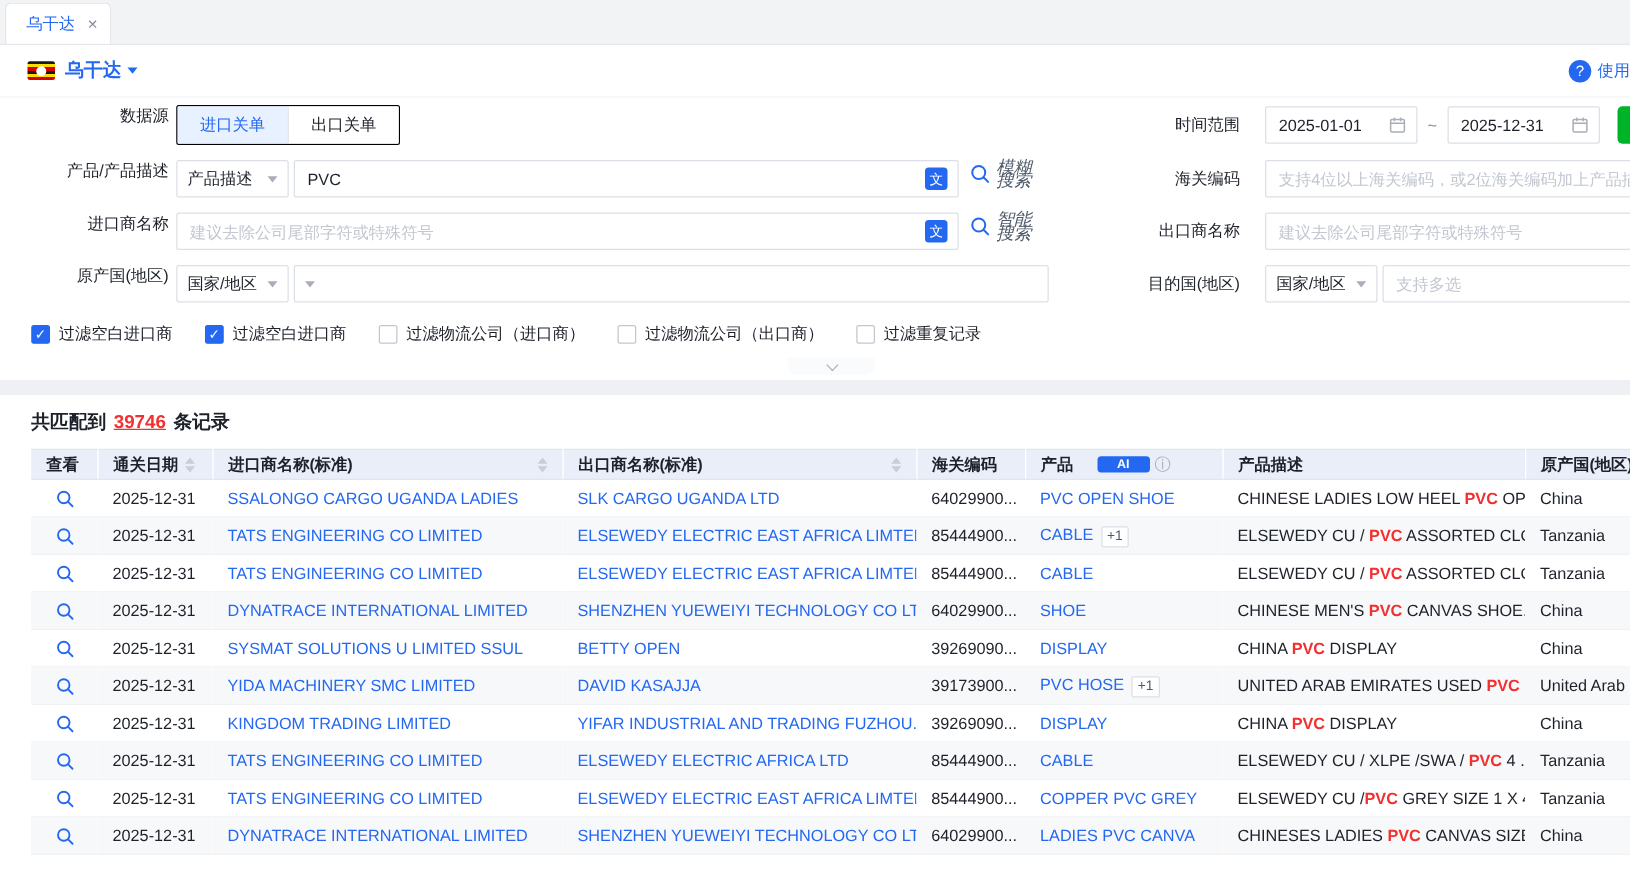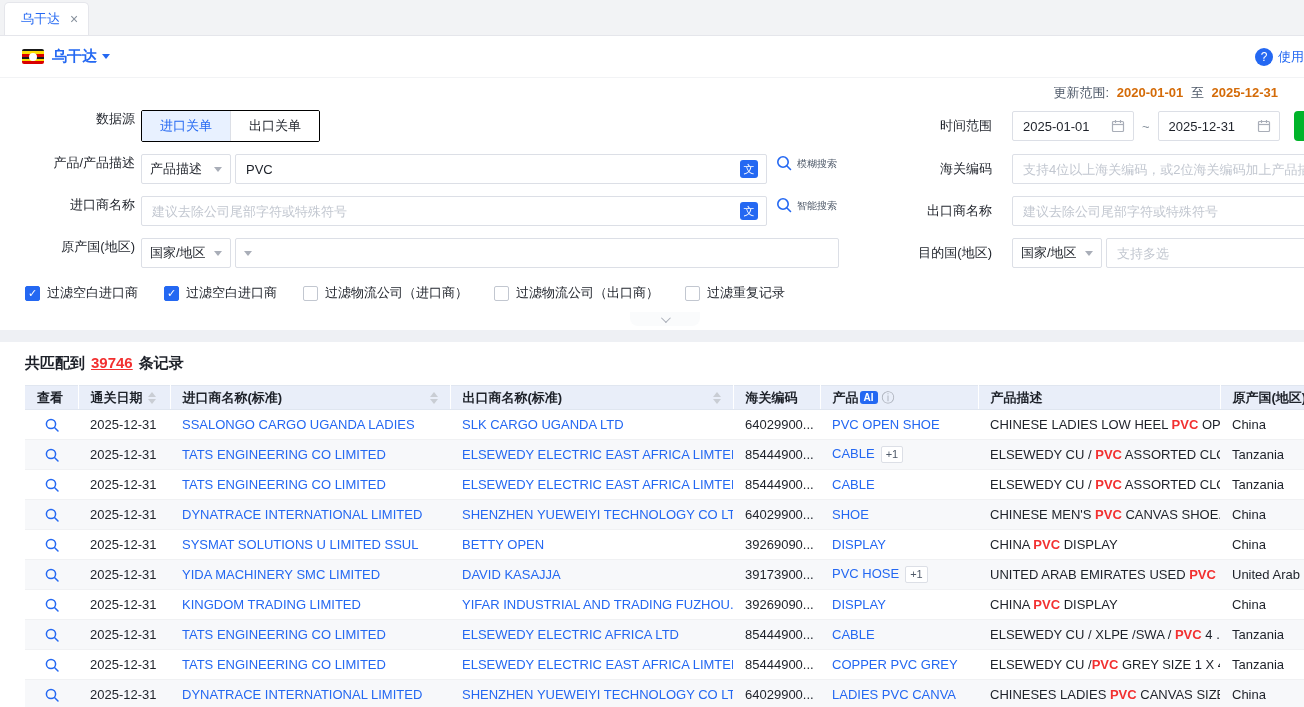--- a/index.html
+++ b/index.html
@@ -39,21 +39,21 @@
   .select { height:30px; border:1px solid #dcdfe6; border-radius:2px; background:#fff; display:flex; align-items:center; gap:8px; padding:0 8px; flex:none; min-width:90px; justify-content:space-between; cursor:pointer; }
   .f-input { height:30px; border:1px solid #dcdfe6; border-radius:2px; background:#fff; display:flex; align-items:center; padding:0 8px; gap:6px; }
   .f-input input { border:none; outline:none; flex:1; min-width:0; font-family:inherit; font-size:13px; color:#1d2129; background:transparent; }
   .f-input input::placeholder { color:#c2c7d0; }
   .w-product { width:532px; margin-left:4px; }
   .w-importer { width:626px; }
   .w-origin { width:604px; margin-left:4px; }
   .grow { flex:1; min-width:0; }
   .trans-icon { width:18px; height:18px; flex:none; background:#2468f2; border-radius:3px; color:#fff; font-size:11px; display:flex; align-items:center; justify-content:center; cursor:pointer; }
   .search-mode { display:flex; align-items:center; gap:4px; margin-left:8px; cursor:pointer; flex:none; }
-  .mode-text { display:flex; flex-direction:row; font-size:10px; line-height:11px; color:#4e5969; }
+  .mode-text { display:flex; flex-direction:column; font-size:14px; line-height:11px; color:#4e5969;font-style:italic; }
   .date-box { width:122px; }
   .date-sep { margin:0 8px; color:#86909c; }
   .green-btn { width:46px; height:30px; flex:none; background:#00b42a; border:none; border-radius:4px; margin-left:14px; cursor:pointer; }
   .cb-row { display:flex; align-items:center; margin:16px 0 10px 0; gap:26px; }
   .cb { display:flex; align-items:center; gap:7px; cursor:pointer; }
   .cb-box { width:15px; height:15px; border:1px solid #c2c7d0; border-radius:2px; background:#fff; display:flex; align-items:center; justify-content:center; font-size:11px; color:#fff; }
   .cb-box.checked { background:#2468f2; border-color:#2468f2; }
   .collapse-bar { display:flex; justify-content:center; padding-bottom:4px; }
   .collapse-btn { width:70px; height:14px; display:flex; align-items:center; justify-content:center; cursor:pointer; background:#fafbfc; border-radius:0 0 8px 8px; }
   .collapse-btn i { width:7px; height:7px; border-right:1.5px solid #a9aeb8; border-bottom:1.5px solid #a9aeb8; transform:rotate(45deg) translateY(-2px); }
@@ -64,21 +64,21 @@
   .summary .count { color:#f23030; margin:0 6px;text-decoration:underline; }
   .table-wrap { width:1335px; }
   table { border-collapse:collapse; table-layout:fixed; width:1335px; font-size:13px; }
   th { background:#e9eef9; height:24px; padding:0 12px; text-align:left; font-weight:bold; color:#1d2129; border-top:1px solid #e0e6f0; border-bottom:1px solid #e0e6f0; border-right:1px solid #fff; }
   .th-inner { display:flex; align-items:center; }
   th:nth-child(3) .sort, th:nth-child(4) .sort { margin-left:auto; }
   .sort { display:inline-flex; flex-direction:column; margin-left:5px; gap:2px; cursor:pointer; }
   .sort i { display:block; width:0; height:0; border-left:4px solid transparent; border-right:4px solid transparent; }
   .sort .cu { border-bottom:5px solid #c9cdd4; }
   .sort .cd { border-top:5px solid #c9cdd4; }
-  .ai-badge { background:#2468f2; color:#fff; font-size:10px; font-weight:bold; border-radius:3px; padding:1px 4px; margin-left:1px; }
+  .ai-badge { background:#2468f2; color:#fff; font-size:10px; font-weight:bold; border-radius:3px; padding:1px 16px; margin-left:19px; }
   .info-icon { color:#a9aeb8; margin-left:4px; font-weight:normal; cursor:pointer; }
   td { height:30px; padding:0 12px; border-bottom:1px solid #f0f1f3; white-space:nowrap; overflow:hidden; }
   tbody tr:nth-child(even) td { background:#f7f8fa; }
   td a { color:#2468f2; text-decoration:none; cursor:pointer; }
   .c-view { text-align:center; padding:0; }
   .view-btn { display:inline-flex; align-items:center; justify-content:center; cursor:pointer; vertical-align:middle; }
   .plus-badge { display:inline-block; margin-left:6px; padding:0 4px; border:1px solid #dcdfe6; border-radius:2px; font-size:11px; line-height:15px; color:#4e5969; background:#fff; cursor:pointer; }
   .hl { color:#f23030; font-weight:bold; }
   svg { display:block; }
 </style>
@@ -97,26 +97,20 @@
   <span class="country-name">乌干达</span>
   <span class="chev blue"></span>
   <div class="help">
     <span class="help-icon">?</span>
     <span>使用</span>
   </div>
 </div>
 
 <div class="filter-panel">
 
-  <div class="update-range">
-    <span>更新范围:</span>
-    <b>2020-01-01</b>
-    <span>至</span>
-    <b>2025-12-31</b>
-  </div>
 
   <div class="filter-row">
     <div class="f-left">
       <div class="f-label">数据源</div>
       <div class="toggle-group">
         <button class="toggle active">进口关单</button>
         <button class="toggle">出口关单</button>
       </div>
     </div>
     <div class="f-right">

